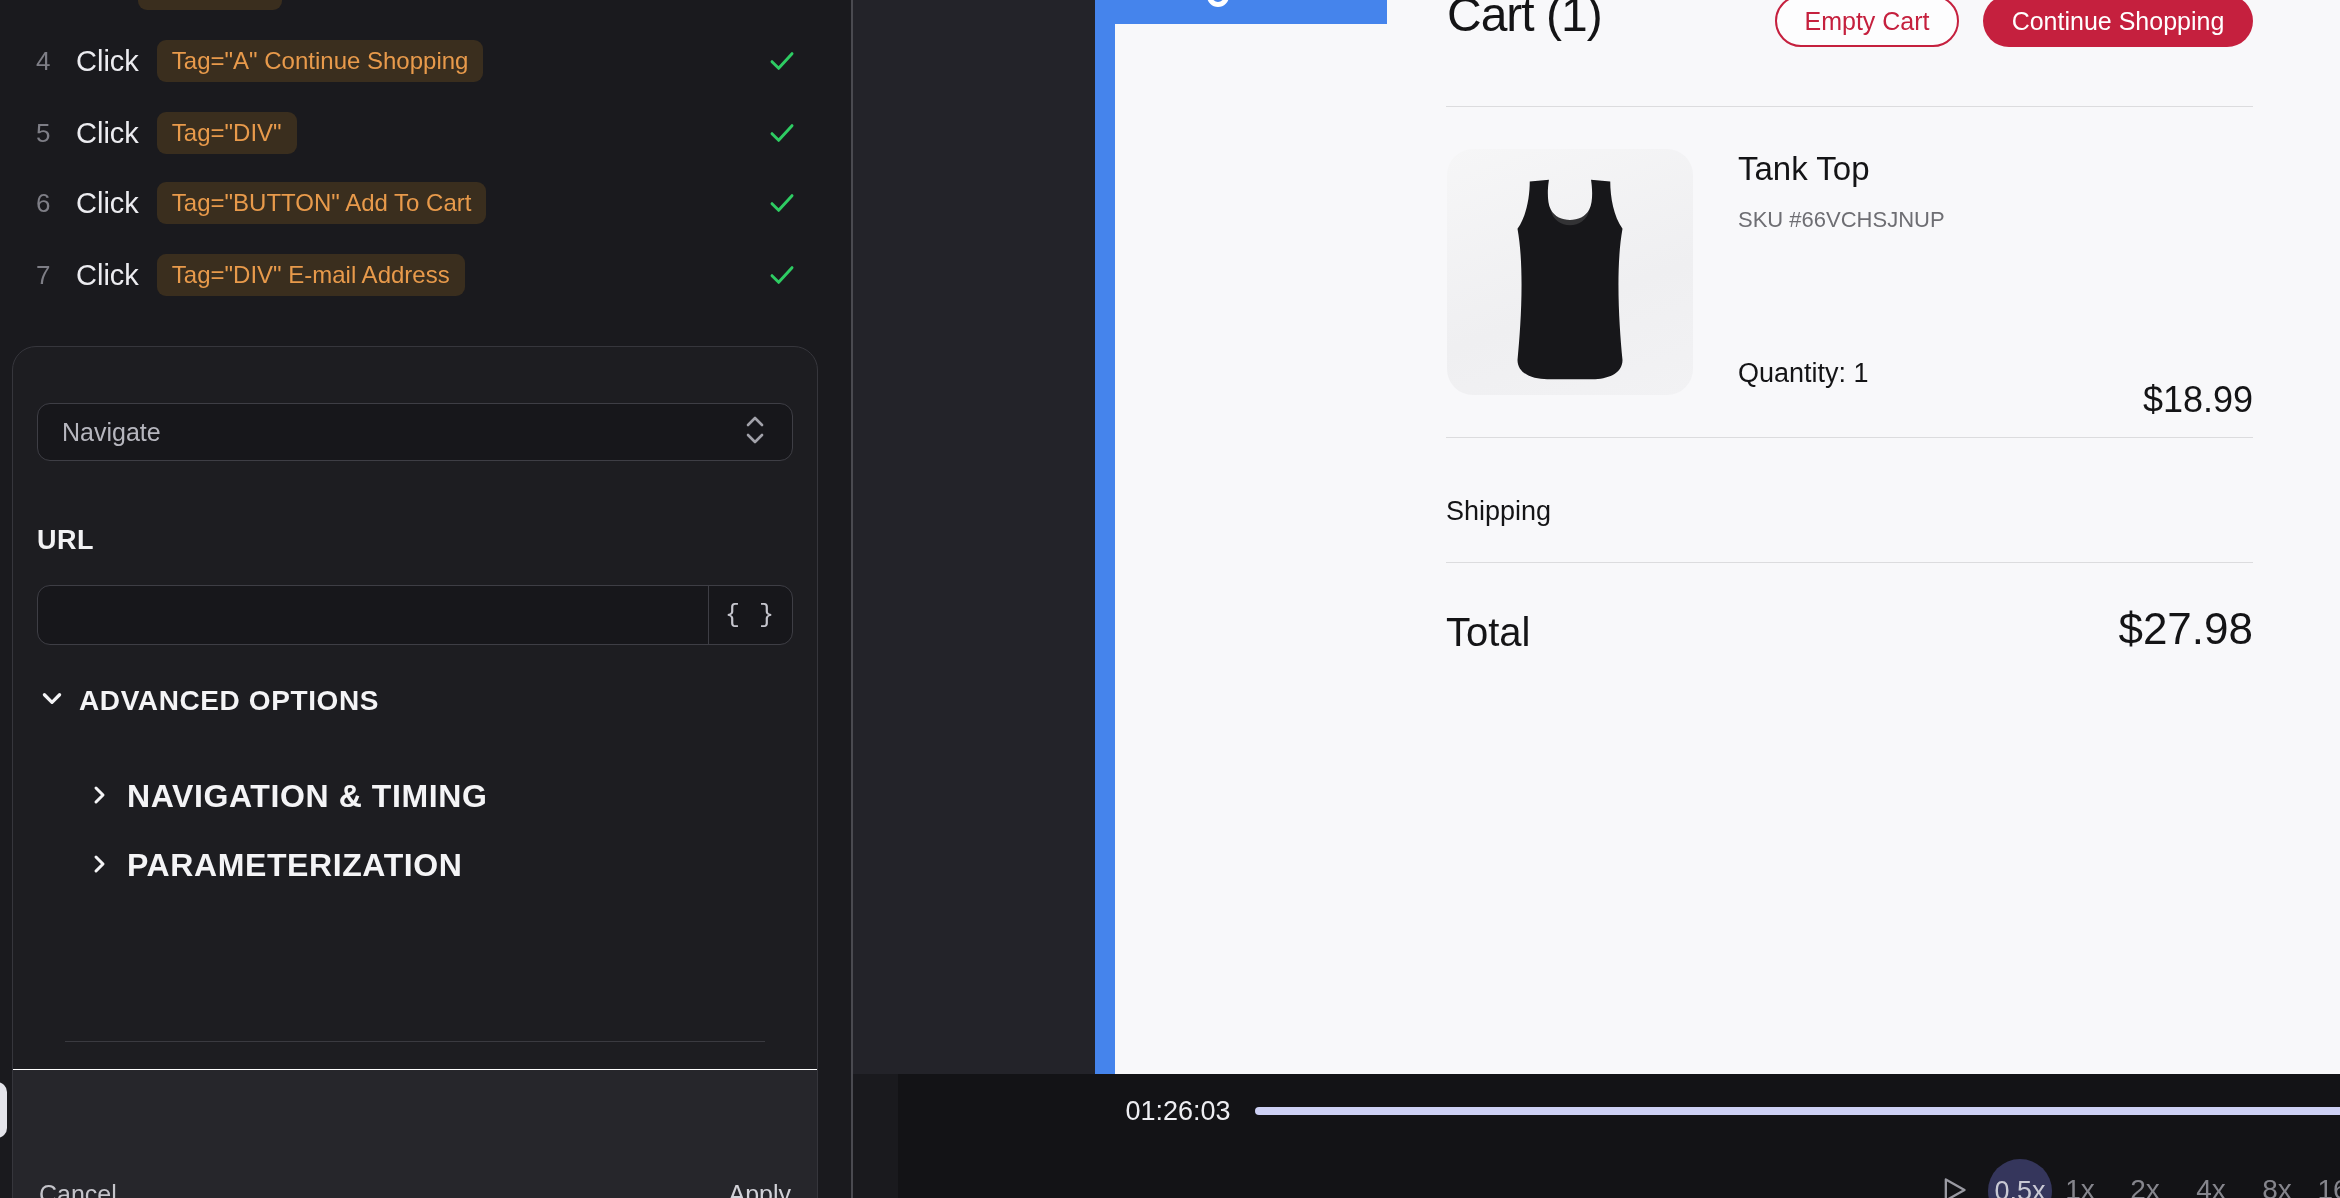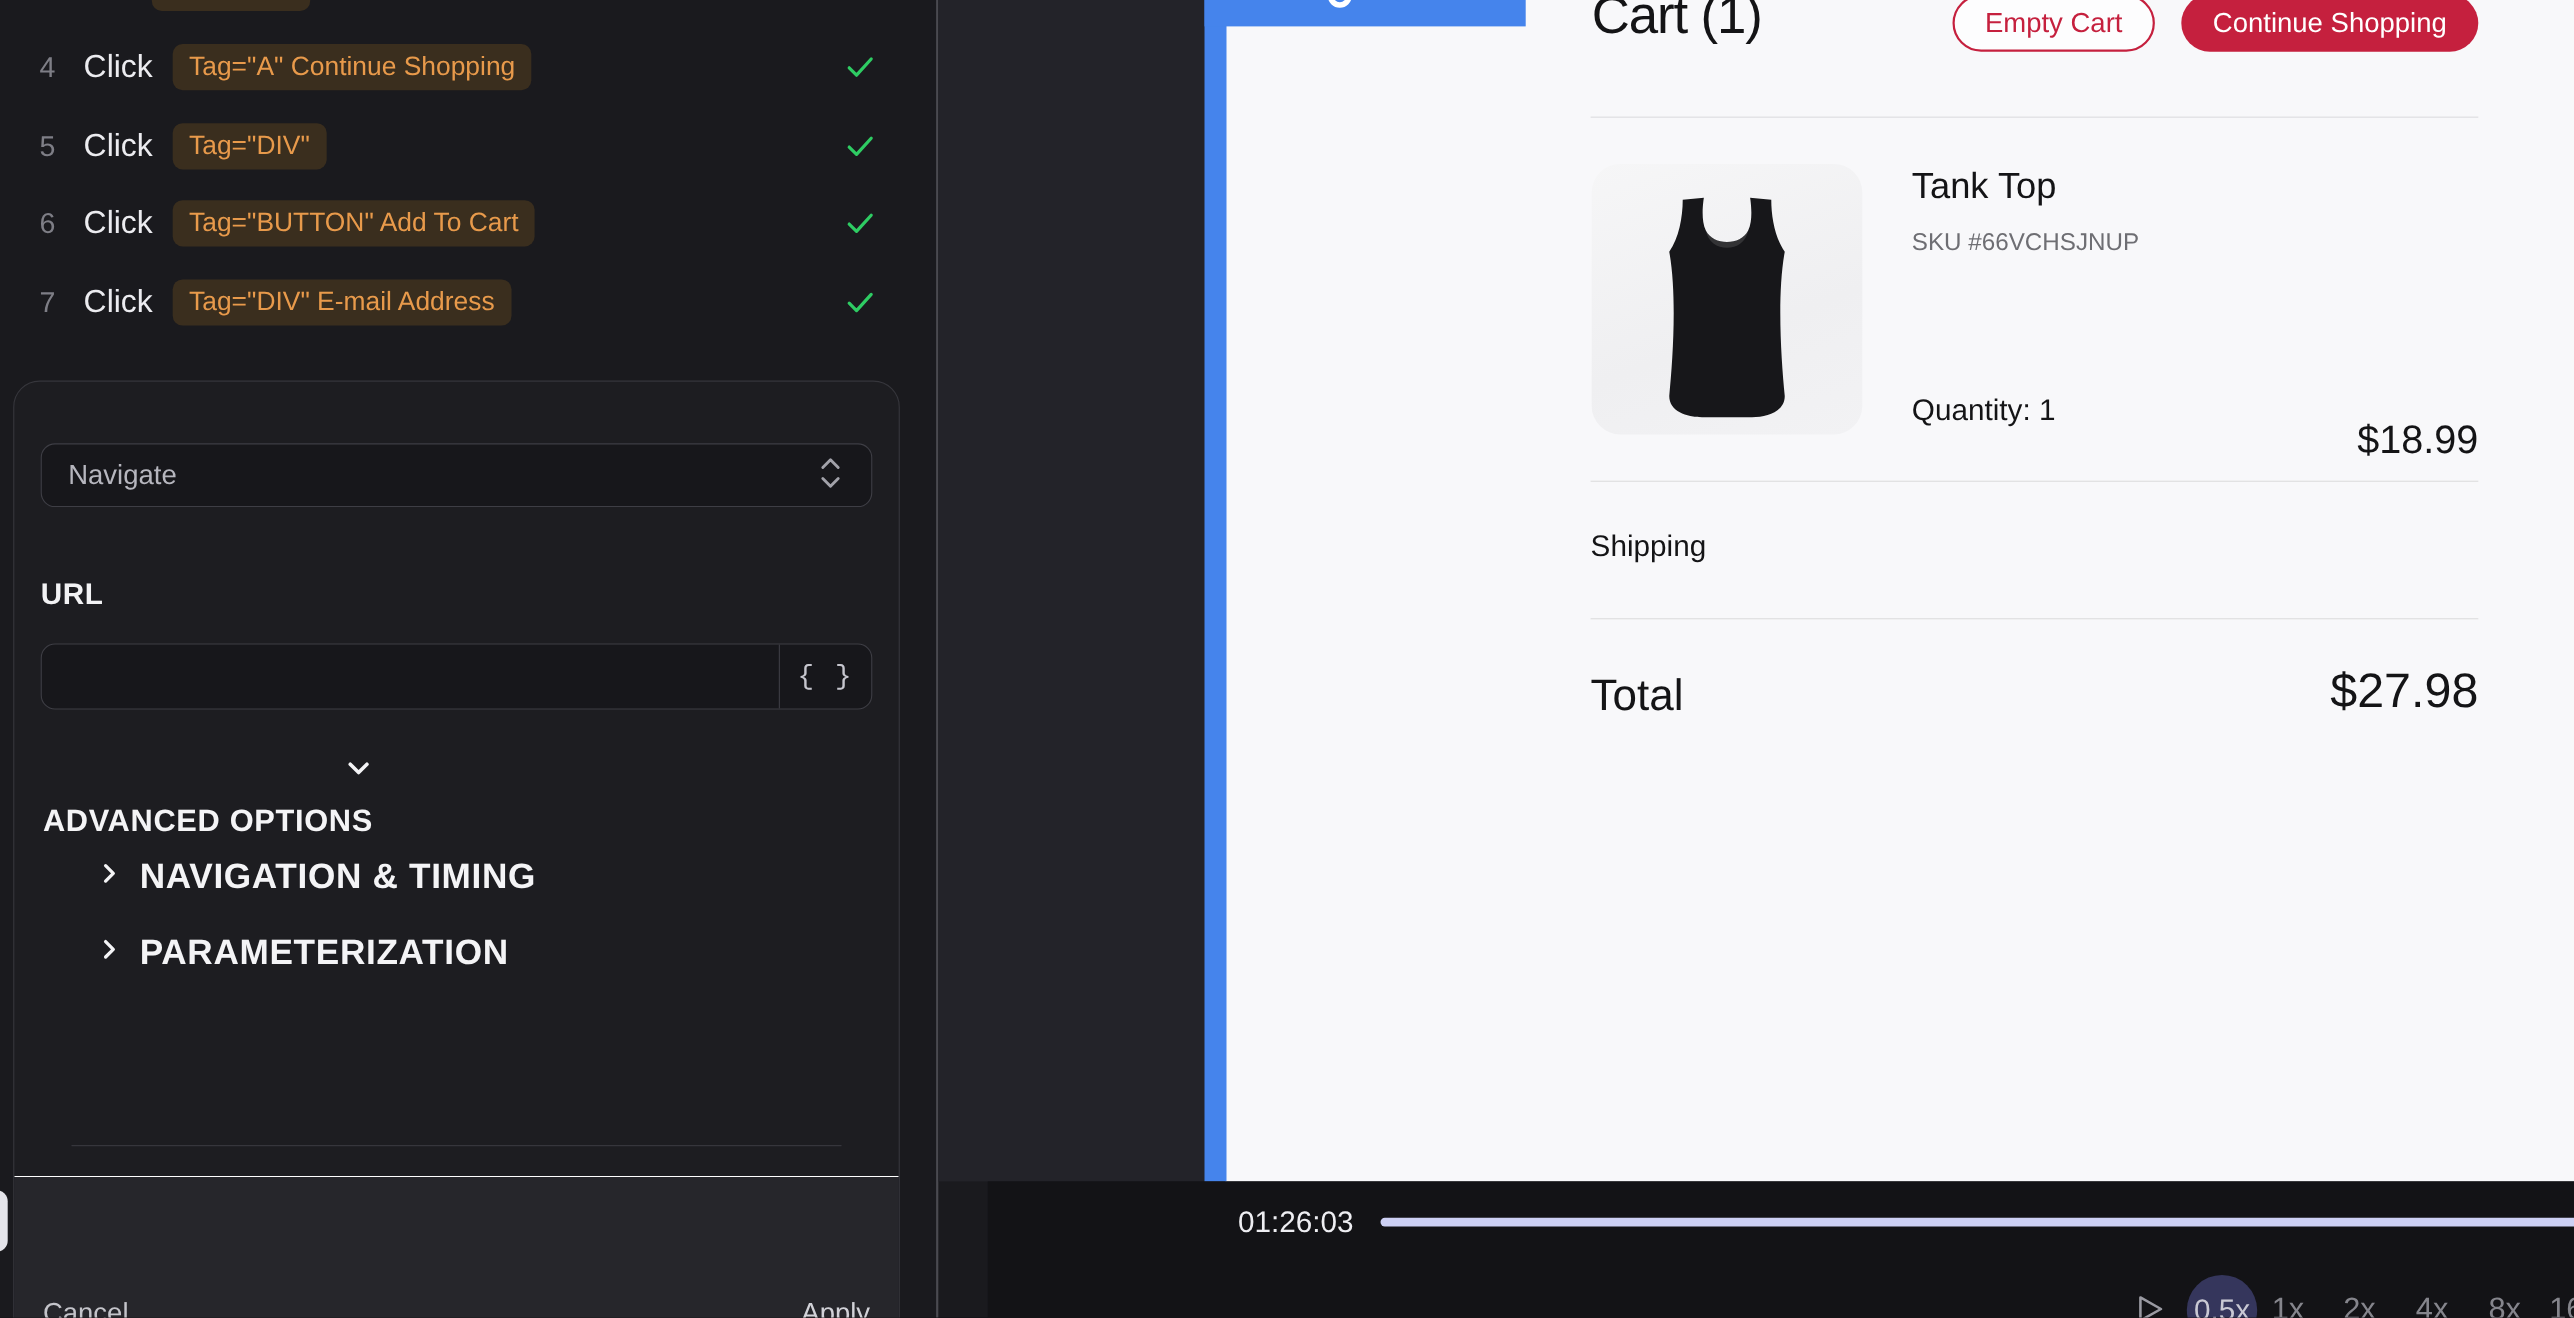--- a/index.html
+++ b/index.html
@@ -30,21 +30,21 @@
     display:flex; align-items:center; padding:0 24px; }
   .select-value{ font-size:25px; color:#b6b6be; flex:1; }
   .url-label{ position:absolute; left:24px; top:178px; font-size:27px; font-weight:700; color:#f2f2f4; letter-spacing:0.5px; }
   .url-input-wrap{ position:absolute; left:24px; top:238px; width:756px; height:60px;
     background:#17171b; border:1px solid #3e3e45; border-radius:13px; display:flex; }
   .url-input{ flex:1; background:transparent; border:none; outline:none; color:#e8e8ec;
     font-size:24px; padding:0 20px; font-family:"Liberation Sans", sans-serif; }
   .var-btn{ width:84px; border-left:1px solid #3e3e45; display:flex; align-items:center;
     justify-content:center; color:#c6c6ce; font-size:25px; letter-spacing:2px; cursor:pointer;
     font-family:"Liberation Mono","DejaVu Sans Mono",monospace; }
-  .adv-header{ position:absolute; left:26px; top:338px; display:flex; align-items:flex-end; gap:14px; cursor:pointer;flex-direction:column; }
+  .adv-header{ position:absolute; left:26px; top:338px; display:flex; align-items:flex-start; gap:14px; cursor:pointer; }
   .adv-header .lbl{ font-size:28px; font-weight:700; color:#f4f4f6; letter-spacing:0.6px; }
   .sub-section{ position:absolute; left:74px; display:flex; align-items:center; gap:16px; cursor:pointer; }
   .sub-section .lbl{ font-size:32px; font-weight:700; color:#f4f4f6; letter-spacing:0.6px; }
   .sub-1{ top:431px; } .sub-2{ top:500px; } .sub-3{ top:569px; }
   .panel-divider{ position:absolute; left:52px; right:52px; top:694px; height:1px; background:#3a3a40; }
   .panel-footer{ position:absolute; left:0; right:0; top:722px; bottom:0; background:#26262b;
     border-top:1px solid #ffffff; border-radius:0 0 23px 23px;
     display:flex; align-items:center; justify-content:space-between; padding:0 26px; }
   .btn-cancel{ font-size:25px; color:#c4c4ca; cursor:pointer; }
   .btn-apply{ font-size:25px; color:#d2d2d8; cursor:pointer; }
@@ -67,21 +67,21 @@
 
   .product-img{ position:absolute; left:333px; top:149px; width:246px; height:246px;
     border-radius:26px; background:linear-gradient(160deg,#f6f6f7 0%,#efeff1 60%,#f2f2f4 100%);
     overflow:hidden; }
   .product-img svg{ position:absolute; left:33px; top:22px; }
   .prod-name{ position:absolute; left:624px; top:150px; font-size:33px; font-weight:500; color:#141416; }
   .prod-sku{ position:absolute; left:624px; top:207px; font-size:22px; color:#6e6e73; }
   .qty{ position:absolute; left:624px; top:358px; font-size:27px; color:#141416; }
   .price-right{ position:absolute; left:332px; width:807px; text-align:right; color:#141416; }
   .p-item{ top:379px; font-size:36px; }
-  .ship-label{ position:absolute; left:332px; top:481px; font-size:27px; color:#141416; }
+  .ship-label{ position:absolute; left:332px; top:496px; font-size:27px; color:#141416; }
   .p-ship{ top:484px; font-size:27px; }
   .total-label{ position:absolute; left:332px; top:610px; font-size:40px; font-weight:500; color:#141416; }
   .p-total{ top:604px; font-size:44px; font-weight:500; }
 
   
   .bottom-bar{ position:absolute; left:898px; top:1074px; width:1487px; height:124px; background:#131316; }
   .timestamp{ position:absolute; left:200px; top:22px; width:160px; text-align:center;
     font-size:27px; color:#eeeef2; }
   .progress{ position:absolute; left:357px; top:33px; width:1140px; height:8px;
     background:#cdd0f4; border-radius:4px; cursor:pointer; }

